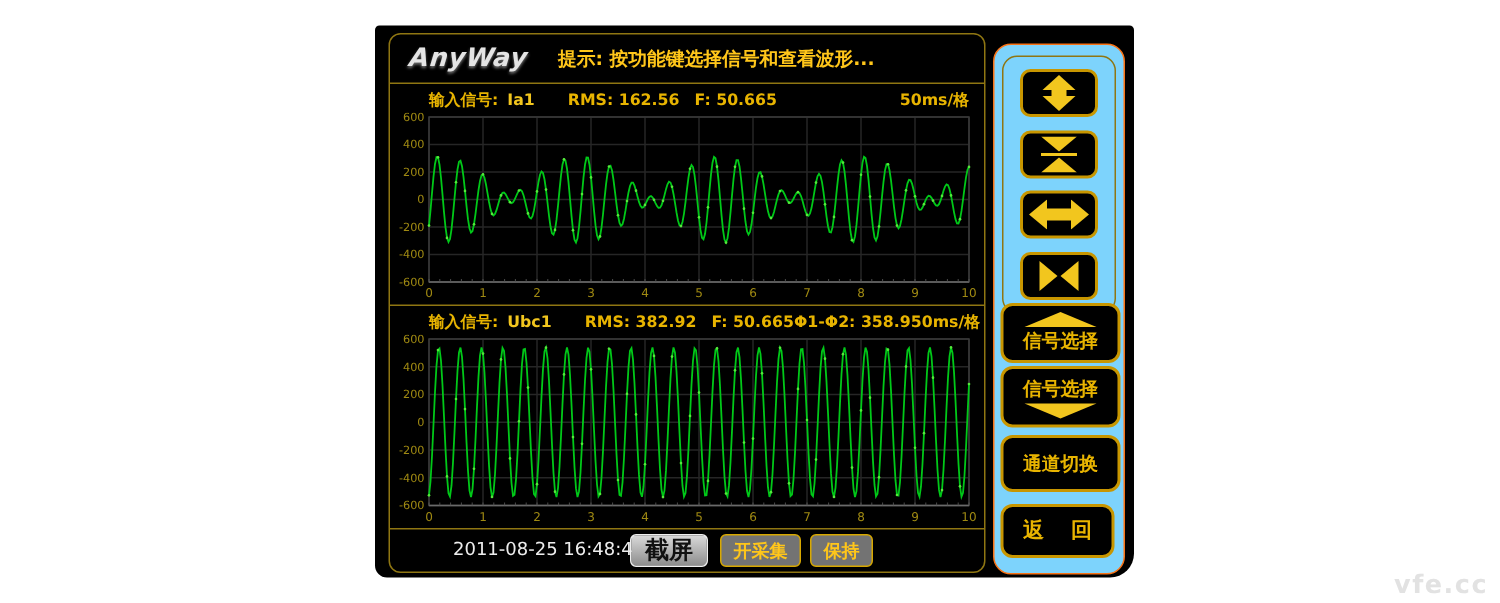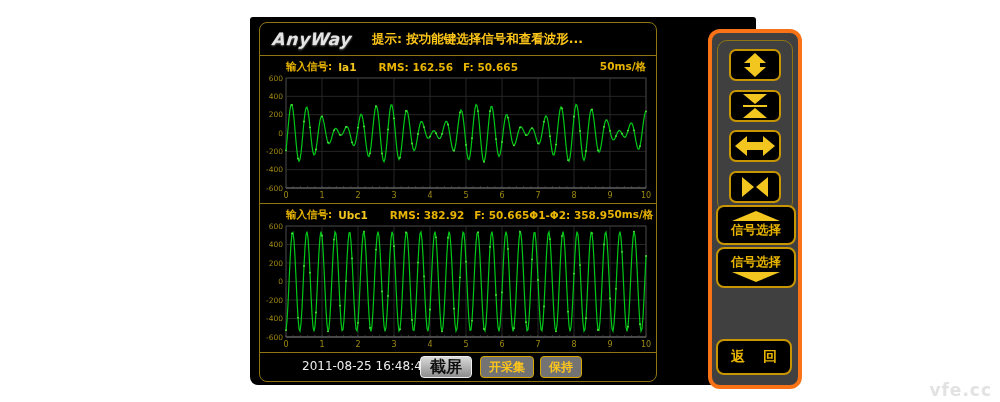--- a/index.html
+++ b/index.html
@@ -34,21 +34,21 @@
                background:linear-gradient(#d9d9d9,#8d8d8d);border:1px solid #efefef;
                border-radius:4px;color:#111;font-weight:bold;font-size:16px;
                display:flex;align-items:center;justify-content:center;cursor:pointer;}
   .btn-y{position:absolute;top:3px;height:20px;background:#737373;border:1px solid #d8a800;
          border-radius:4px;color:#ffc61a;font-weight:bold;font-size:12px;
          display:flex;align-items:center;justify-content:center;cursor:pointer;padding:0 8px;}
   .btn-start{left:220px;}
   .btn-hold{left:280px;}
   
   .side-panel{position:absolute;left:412px;top:12px;width:86px;height:352px;
-              border:4px solid #f97316;border-radius:12px;background:#404040;margin-left:46px;}
+              border:1px solid #f97316;border-radius:12px;background:#7dd3fc;}
   .arrow-frame{position:absolute;left:5px;top:7px;width:74px;height:170px;
                border:1px solid #8f7612;border-radius:10px;display:flex;flex-direction:column;
                align-items:center;justify-content:space-evenly;}
   .abtn{width:48px;height:28px;border:2px solid #c89600;border-radius:7px;background:#000;
         display:flex;align-items:center;justify-content:center;cursor:pointer;}
   .abtn svg{display:block;}
   .icon-gold{fill:#f2c61e;}
   .sbtn{position:absolute;left:4px;width:76px;border:2px solid #c89600;border-radius:8px;
         background:#000;display:flex;flex-direction:column;align-items:center;
         justify-content:center;color:#e8b400;font-weight:bold;font-size:12.5px;cursor:pointer;}
@@ -452,20 +452,23 @@
     <div class="sbtn sbtn-up">
       <div class="tri-up"></div>
       <span>信号选择</span>
     </div>
 
     <div class="sbtn sbtn-down">
       <span>信号选择</span>
       <div class="tri-down"></div>
     </div>
 
+    <div class="sbtn sbtn-channel">
+      <span>通道切换</span>
+    </div>
 
     <div class="sbtn sbtn-back">
       <span>返</span>
       <span>回</span>
     </div>
 
   </div>
 
 </div>
 

